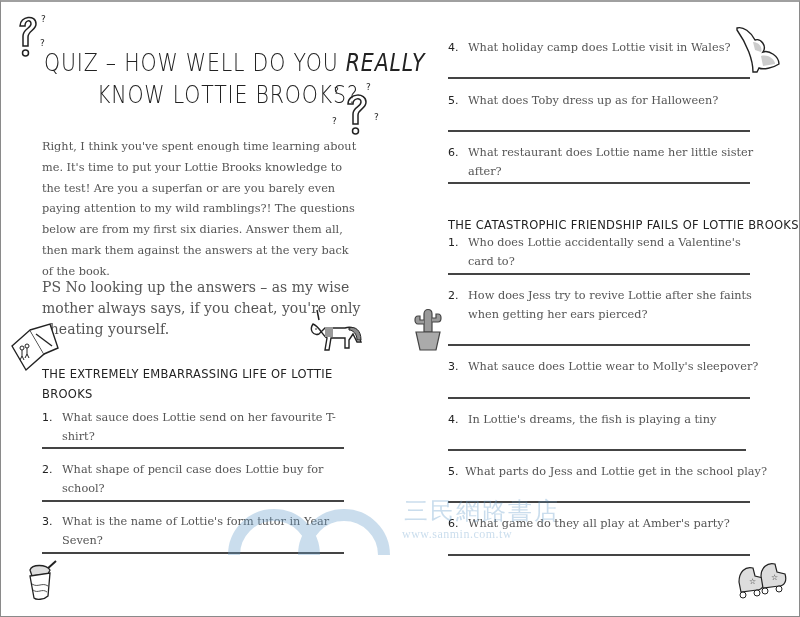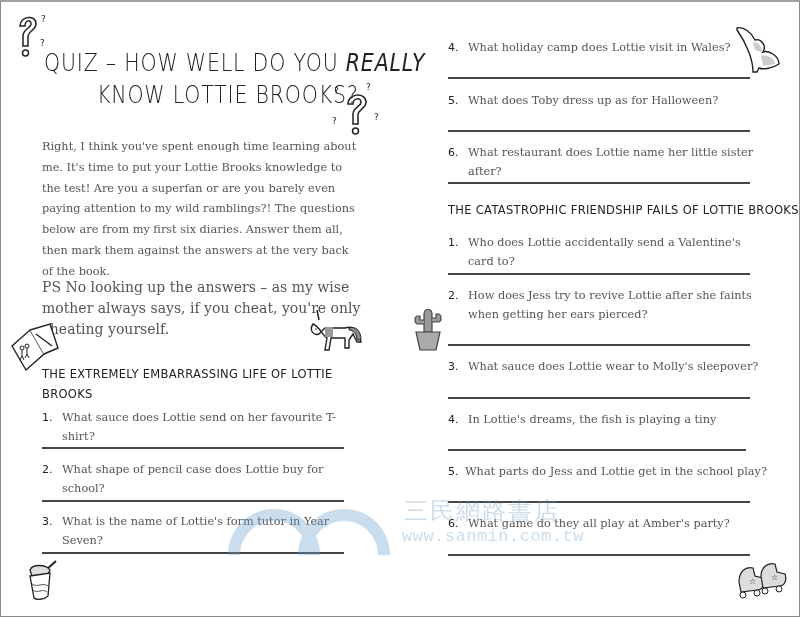--- a/index.html
+++ b/index.html
@@ -21,21 +21,21 @@
       position: absolute; font-family: "DejaVu Sans", sans-serif; font-size: 11.5px; color: #222;
       letter-spacing: 0.3px; line-height: 20px;
     }
     .q { position: absolute; font-size: 11.3px; color: #555; line-height: 18.5px; }
     .q .num { position: absolute; left: 0; top: 0; font-family: "DejaVu Sans", sans-serif; font-size: 11px; color: #222; }
     .q .txt { display: block; padding-left: 20px; }
     .ans-line { position: absolute; height: 1.5px; background: #444; }
     .doodle { position: absolute; }
     .watermark { position: absolute; left: 228px; top: 495px; width: 360px; height: 60px; opacity: 0.35; pointer-events: none; }
     .wm-cn { position: absolute; left: 176px; top: 0px; font-family: Liberation Mono, monospace; font-size: 24px; color: #6aa0cc; letter-spacing: 2px; }
-    .wm-url { position: absolute; left: 174px; top: 32px; font-family: Liberation Mono, monospace; font-size: 17px; color: #6aa0cc; letter-spacing: 0.5px; }
+    .wm-url { position: absolute; left: 174px; top: 32px; font-family: Liberation Serif, serif; font-size: 12px; color: #6aa0cc; letter-spacing: 0.5px; }
   </style>
 </head>
 <body>
 
 <div class="frame"></div>
 
 <div>
 
   <svg class="doodle" style="left:14px;top:10px" width="40" height="50" viewBox="0 0 40 50">
     <path d="M6 16 C6 6, 22 4, 22 14 C22 20, 14 21, 14 27 L14 36 L9 36 L9 26 C9 19, 17 18, 17 14 C17 9, 11 10, 11 16 Z" fill="none" stroke="#222" stroke-width="1.5"></path>
@@ -125,21 +125,21 @@
     <span class="txt">What does Toby dress up as for Halloween?</span>
   </div>
   <div class="ans-line" style="left:448px;top:130px;width:302px;"></div>
 
   <div class="q" style="left:448px;top:144px;width:320px;">
     <span class="num">6.</span>
     <span class="txt">What restaurant does Lottie name her little sister after?</span>
   </div>
   <div class="ans-line" style="left:448px;top:182px;width:302px;"></div>
 
-  <div class="section-head" style="left:448px;top:200px;white-space:nowrap;">THE CATASTROPHIC FRIENDSHIP FAILS OF LOTTIE BROOKS</div>
+  <div class="section-head" style="left:448px;top:215px;white-space:nowrap;">THE CATASTROPHIC FRIENDSHIP FAILS OF LOTTIE BROOKS</div>
 
   <div class="q" style="left:448px;top:234px;width:320px;">
     <span class="num">1.</span>
     <span class="txt">Who does Lottie accidentally send a Valentine's card to?</span>
   </div>
   <div class="ans-line" style="left:448px;top:273px;width:302px;"></div>
 
   <div class="q" style="left:448px;top:287px;width:320px;">
     <span class="num">2.</span>
     <span class="txt">How does Jess try to revive Lottie after she faints when getting her ears pierced?</span>

